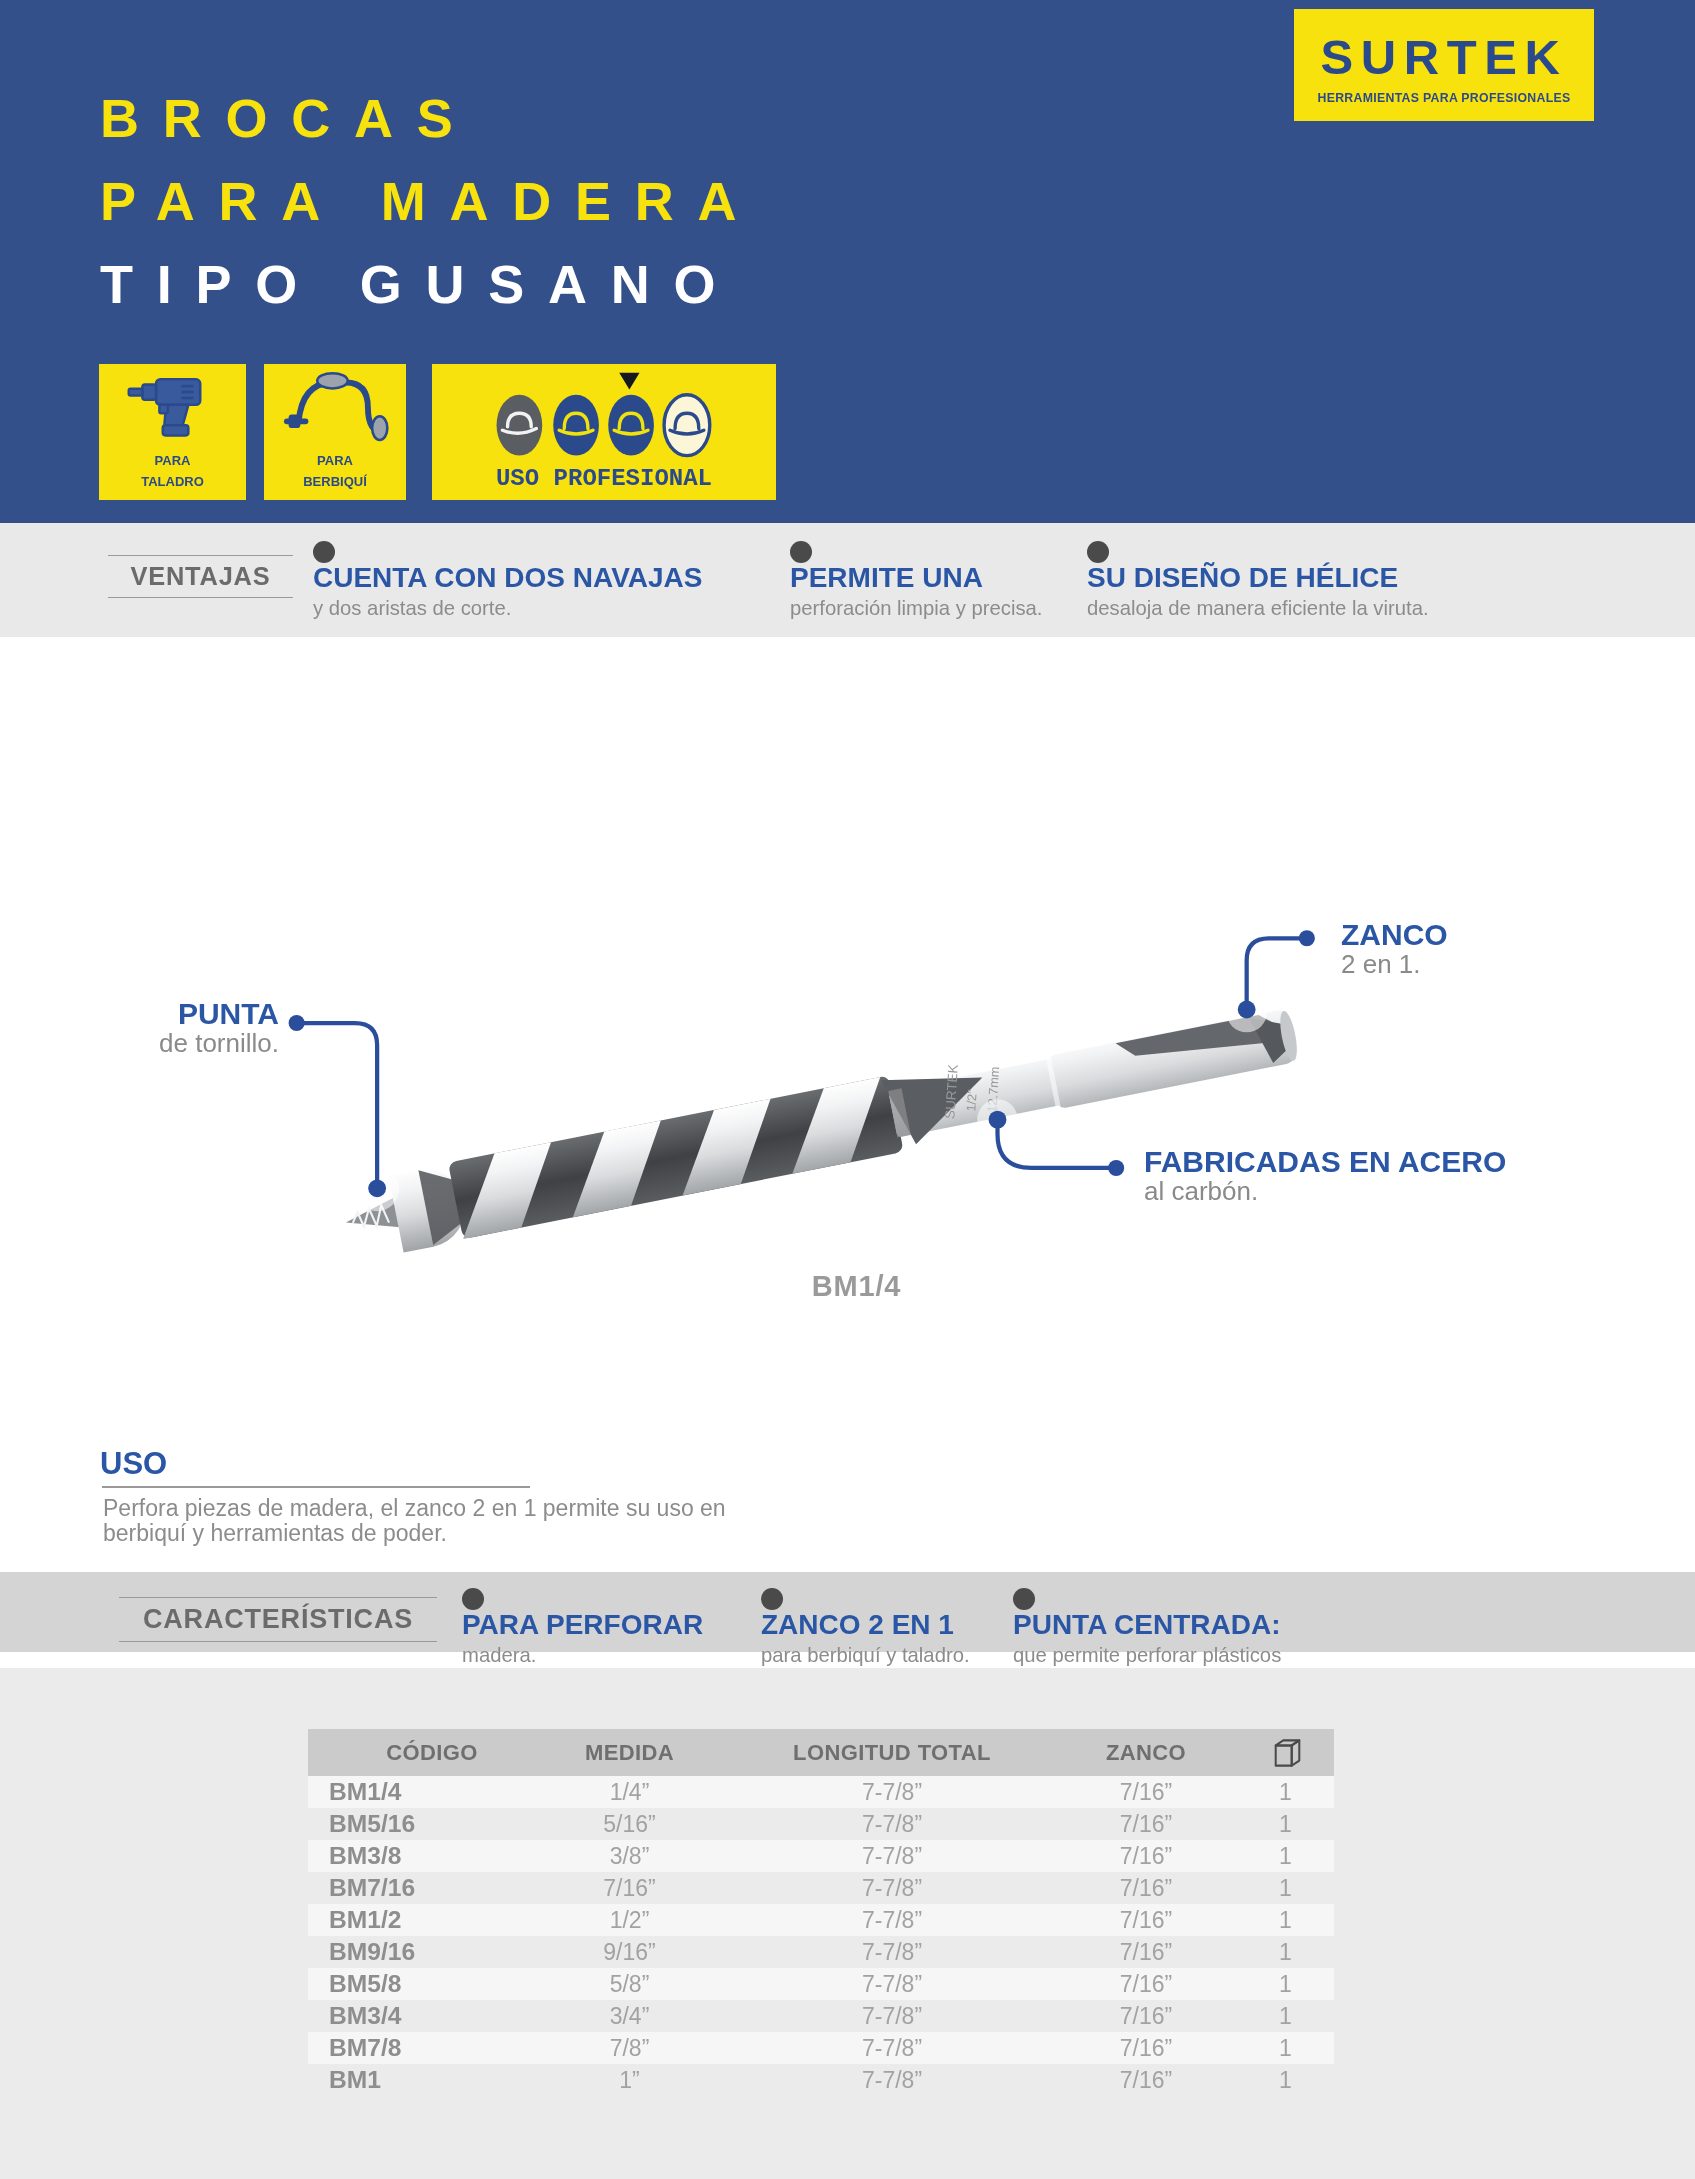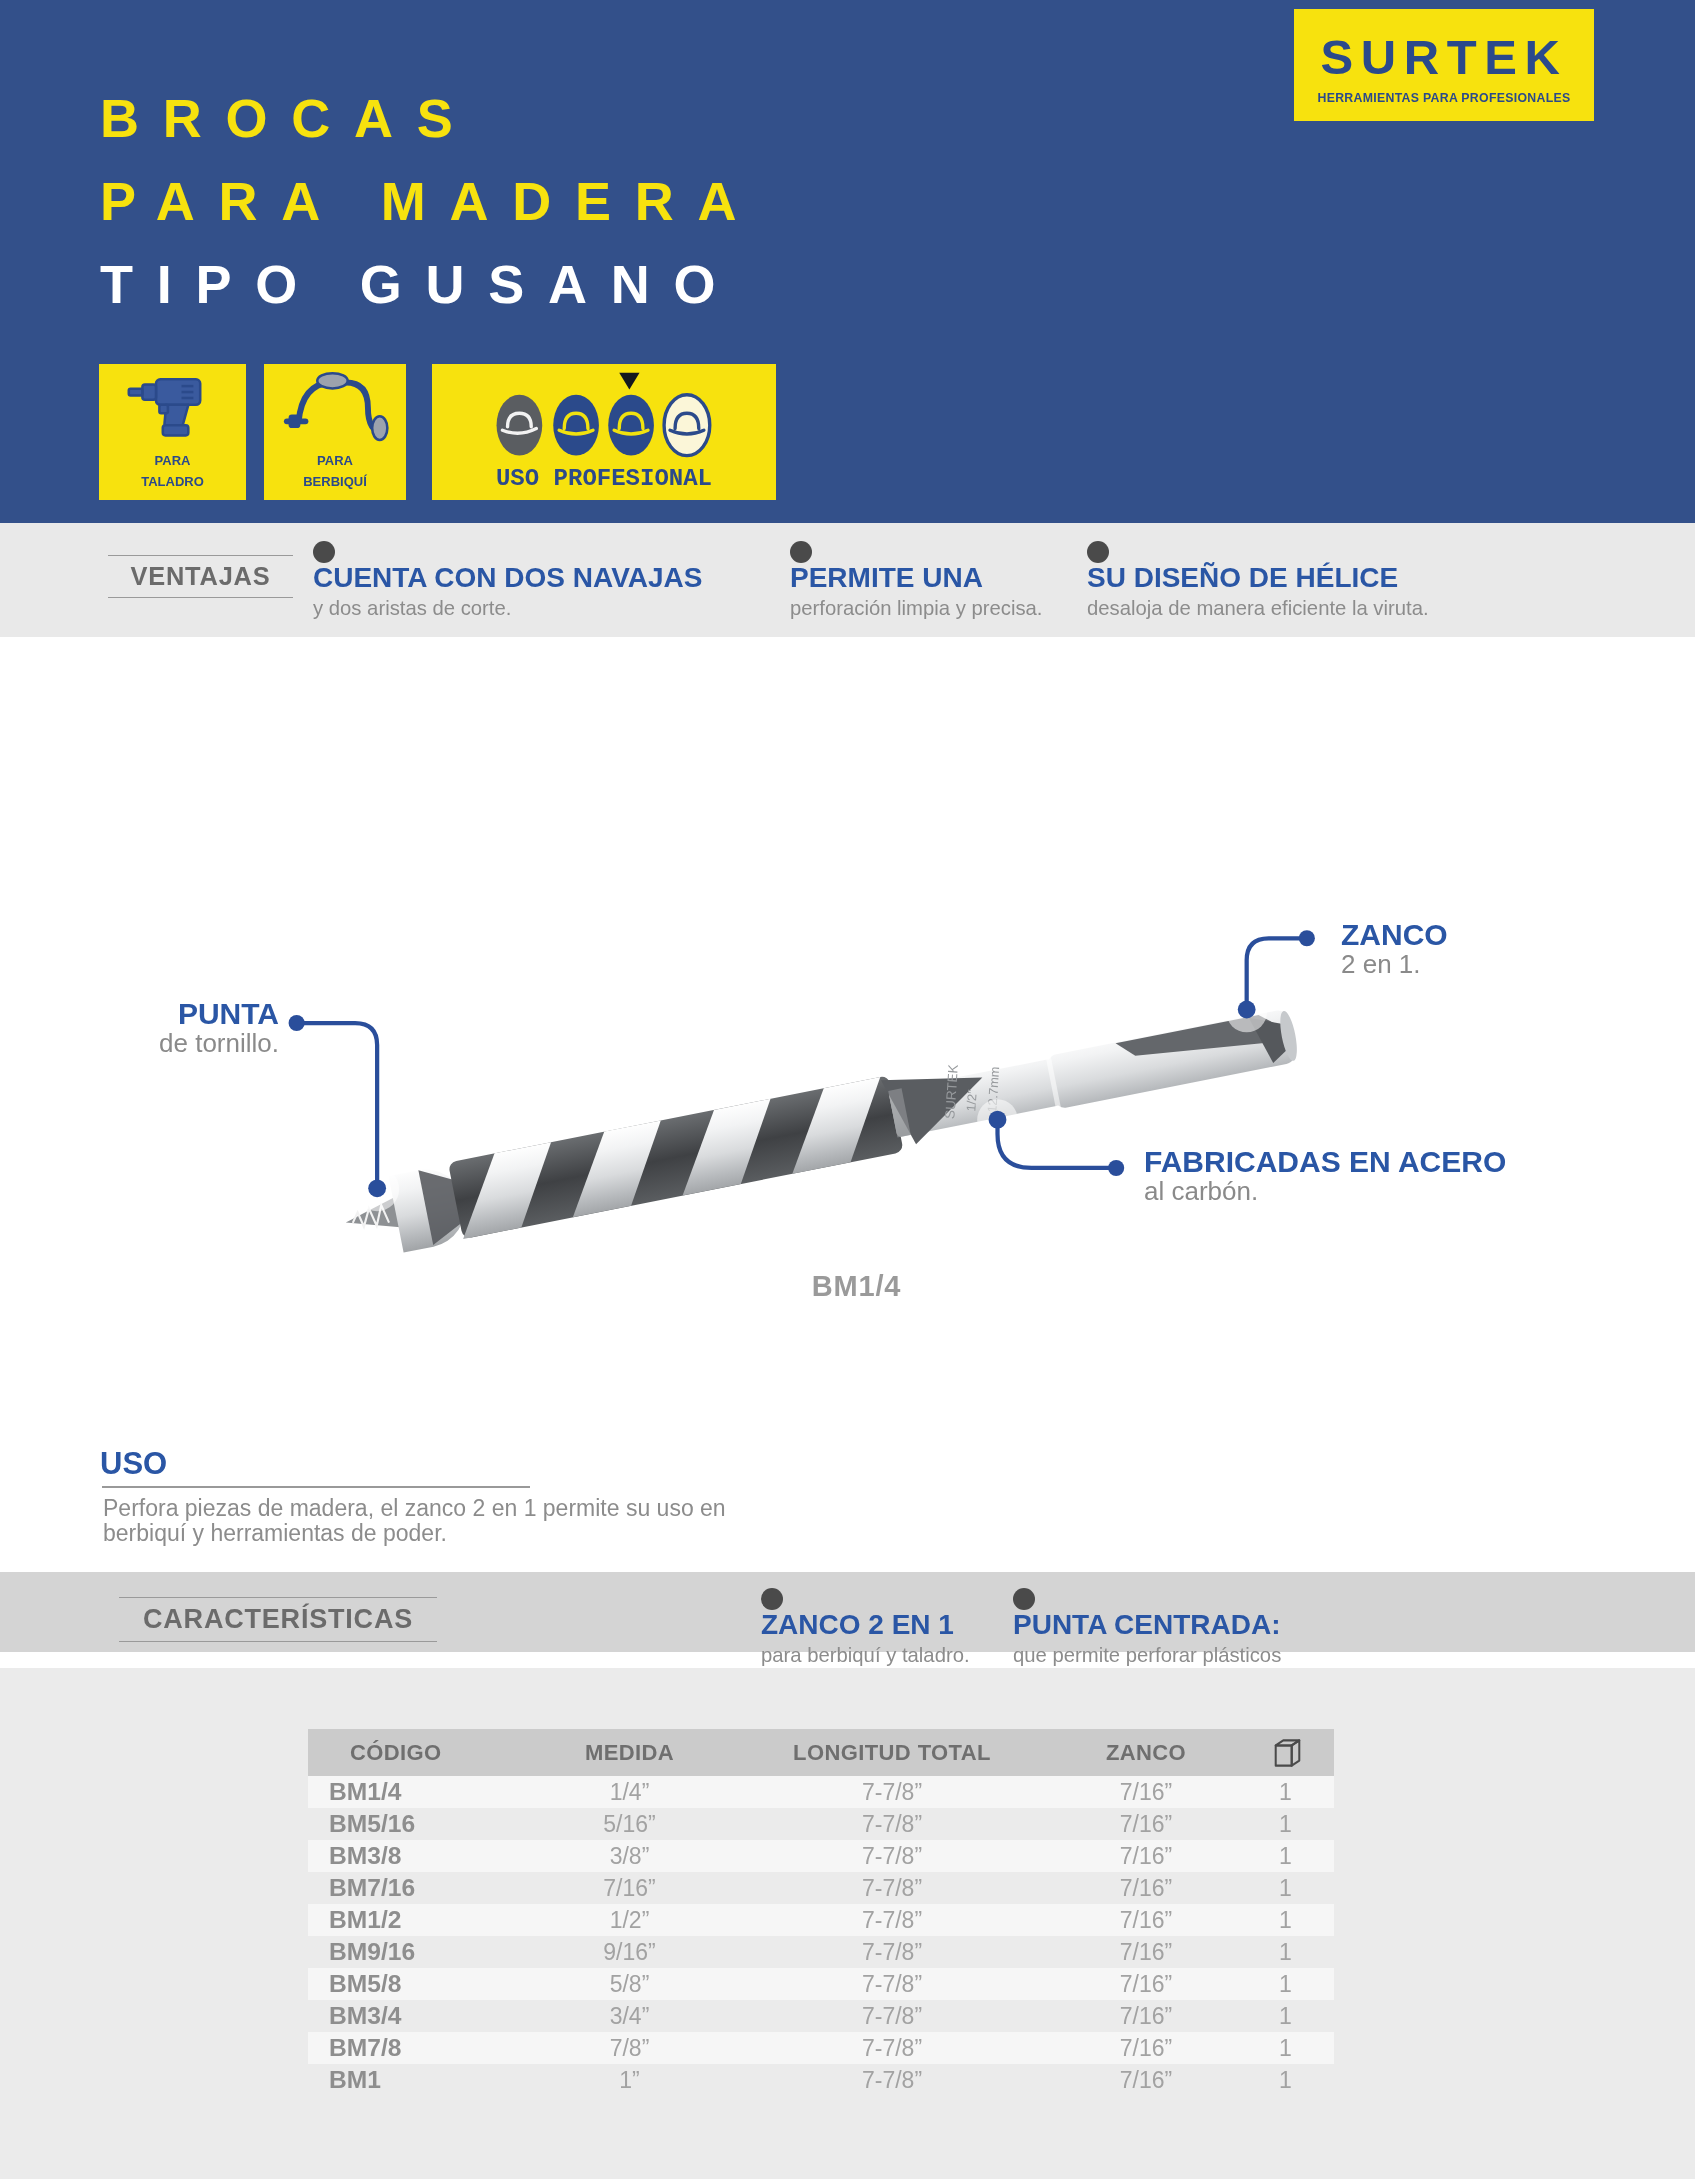--- a/index.html
+++ b/index.html
@@ -51,21 +51,21 @@
     font-weight:bold;color:#9A9A9A;letter-spacing:0.8px;}
   
   .bottom{left:0;top:1668px;width:1695px;height:512px;background:var(--bottom);}
   .spec-table{left:308px;top:1729px;width:1026px;}
   .t-row{display:flex;height:32px;align-items:center;}
   .t-row:nth-child(even){background:#F6F6F6;}
   .t-head{display:flex;height:47px;align-items:center;background:#CBCBCB;position:relative;}
   .t-head .c{font-size:22px;font-weight:bold;color:#6F6F6F;letter-spacing:0.4px;}
   .c{text-align:center;}
   .c0{width:220px;text-align:left;padding-left:21px;}
-  .t-head .c0{padding-left:42px;}
+  .t-head .c0{padding-left:28px;text-align:center;}
   .c1{width:203px;} .c2{width:322px;} .c3{width:186px;} .c4{width:93px;}
   .t-row .c0{font-size:24.6px;font-weight:bold;color:#8E8E8E;}
   .t-row .c1,.t-row .c2,.t-row .c3,.t-row .c4{font-size:23px;color:#A2A2A2;}
   .qty-icon{position:absolute;right:32px;top:7.6px;}
   svg text{font-family:"Liberation Sans",sans-serif;}
 </style>
 </head>
 <body>
 
 <div class="page">
@@ -268,20 +268,27 @@
 
   <div class="abs uso-heading">USO</div>
   <div class="abs uso-line"></div>
   <div class="abs uso-para">
     <div>Perfora piezas de madera, el zanco 2 en 1 permite su uso en</div>
     <div>berbiquí y herramientas de poder.</div>
   </div>
 
   <div class="abs band caract">
     <div class="section-label" style="left:119px;width:318px;top:25.4px;font-size:27px;">CARACTERÍSTICAS</div>
+    <div class="feature" style="left:462px;top:12px;">
+      <span class="dot"></span>
+      <div>
+          <div class="feature-title">PARA PERFORAR</div>
+           <div class="feature-desc">madera.</div>
+        </div>
+    </div>
     <div class="feature" style="left:761px;top:12px;">
       <span class="dot"></span>
       <div>
           <div class="feature-title">ZANCO 2 EN 1</div>
            <div class="feature-desc">para berbiquí y taladro.</div>
         </div>
     </div>
     <div class="feature" style="left:1013px;top:12px;">
       <span class="dot"></span>
       <div>

